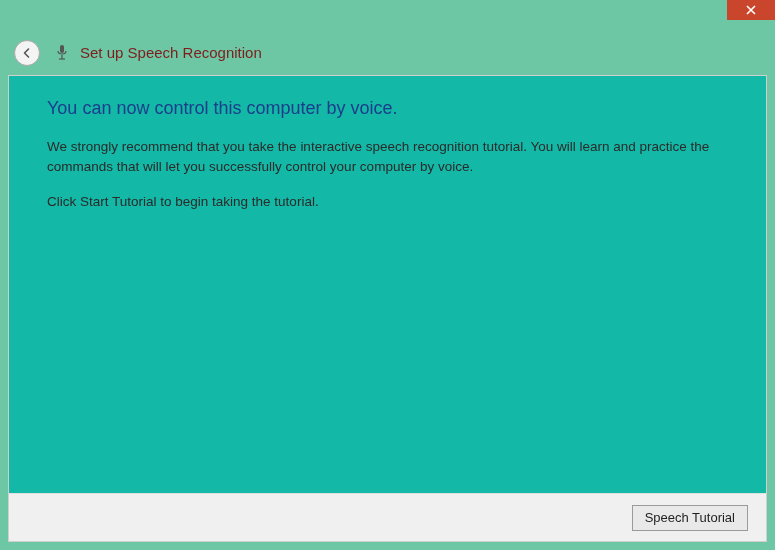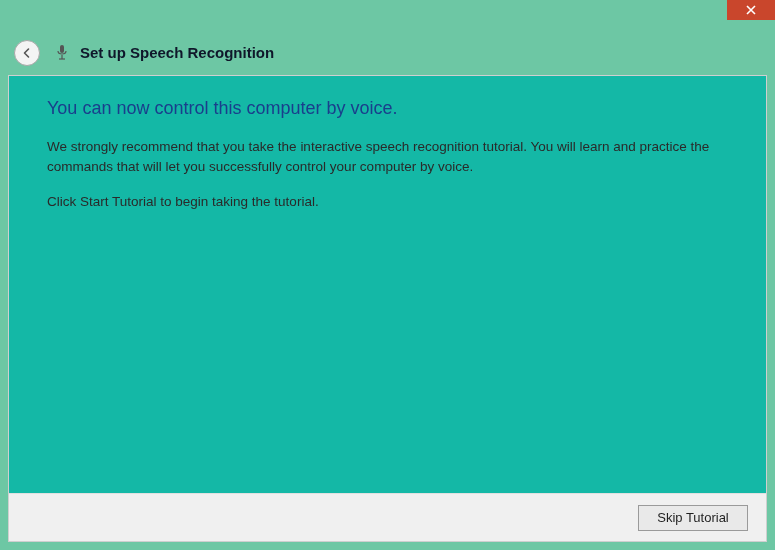--- a/index.html
+++ b/index.html
@@ -46,22 +46,22 @@
       justify-content: center;
       cursor: pointer;
     }
     .mic-icon {
       display: flex;
       align-items: center;
       margin-left: 4px;
     }
     .header-title {
       font-size: 15px;
-      color: #0f172a;
-      font-weight: 700;
+      color: #7f1d1d;
+      font-weight: 400;
     }
     .content-wrap {
       background: #14b8a6;
       margin: 0 8px 8px 8px;
       height: 467px;
       border: 1px solid #cfcfcf;
       position: relative;
     }
     .content {
       padding: 22px 38px 0 38px;
@@ -132,15 +132,15 @@
   <span class="header-title">Set up Speech Recognition</span>
 </div>
 
 <div class="content-wrap">
   <div class="content">
     <div class="heading">You can now control this computer by voice.</div>
     <div class="body-text">We strongly recommend that you take the interactive speech recognition tutorial. You will learn and practice the commands that will let you successfully control your computer by voice.</div>
     <div class="body-text">Click Start Tutorial to begin taking the tutorial.</div>
   </div>
   <div class="footer">
-    <button class="win-button">Skip Tutorial</button>
+    <button class="win-button">Speech Tutorial</button>
   </div>
 </div>
 
 </body></html>

